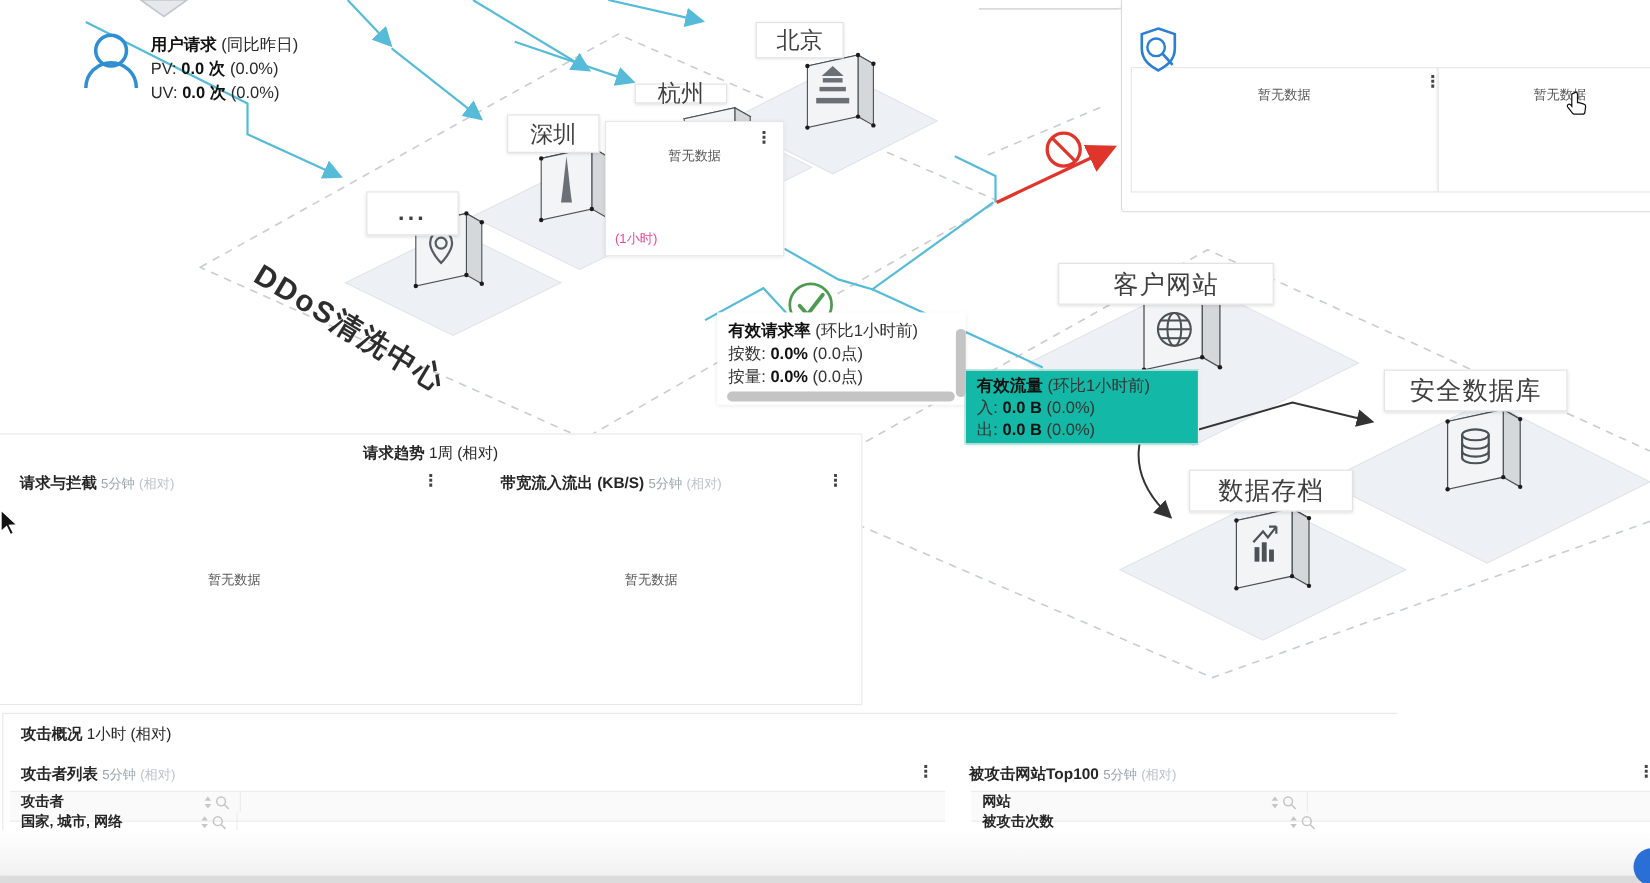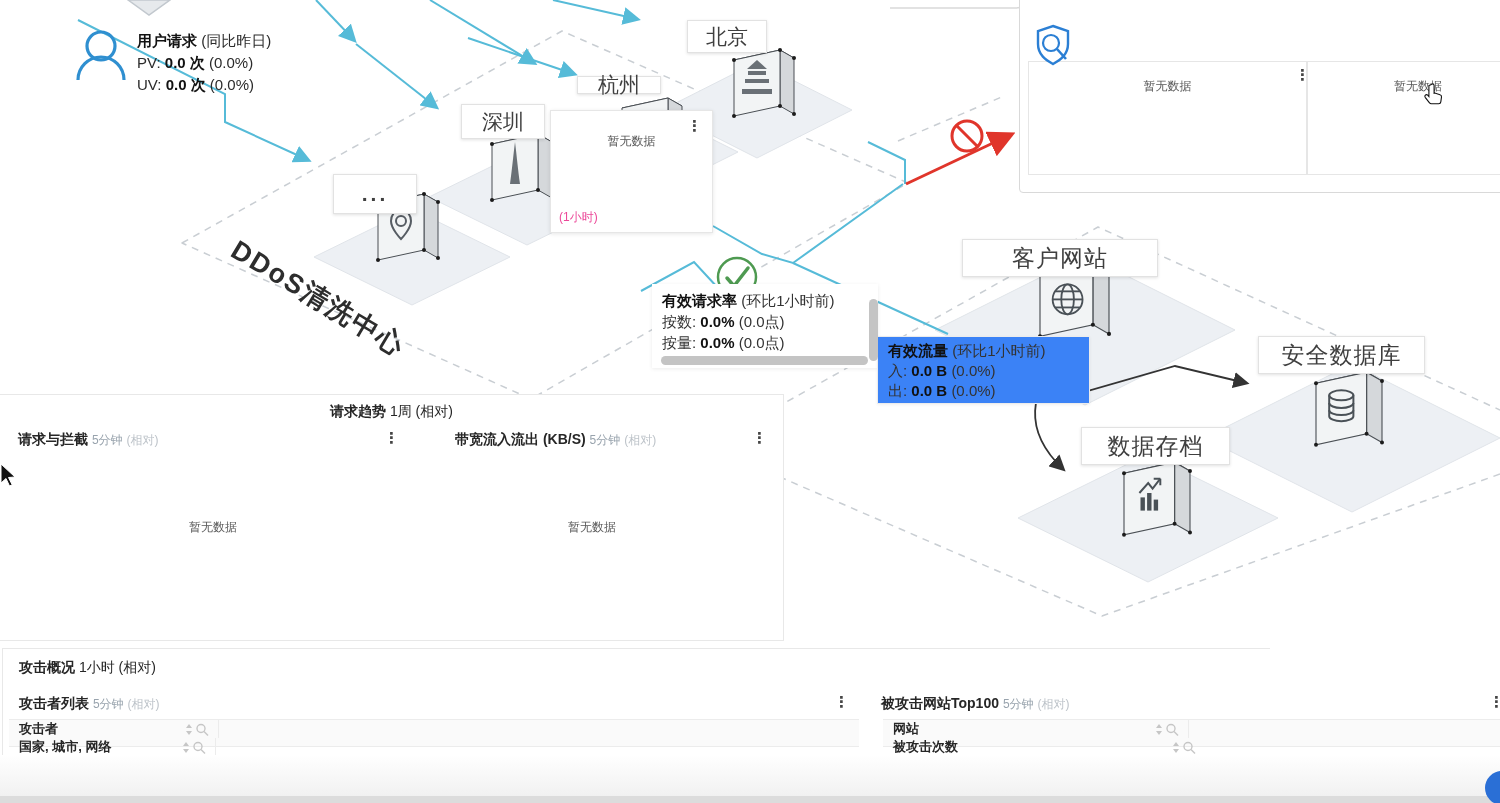--- a/index.html
+++ b/index.html
@@ -23,21 +23,21 @@
     transform:rotate(31deg); transform-origin:left top; letter-spacing:2px; white-space:nowrap; }
 
   
   .hz-tooltip { left:550px; top:110px; width:163px; height:123px; background:#fff;
     border:1px solid #e6e6e6; box-shadow:0 1px 4px rgba(0,0,0,.10); font-size:12px; }
   .empty-txt { color:#595959; font-size:12px; }
   .kebab { color:#444; font-size:15px; font-weight:bold; line-height:14px; cursor:pointer; }
 
   .vrr-box { left:652px; top:284px; width:226px; height:84px; background:#fff;
     box-shadow:0 1px 4px rgba(0,0,0,.08); font-size:15px; line-height:21px; padding:6px 10px; }
-  .vt-box { left:877px; top:336px; width:213px; height:68px; background:#3b82f6;
+  .vt-box { left:877px; top:336px; width:213px; height:68px; background:#14b8a6;
     border:1px solid #ececec; box-shadow:0 1px 3px rgba(0,0,0,.06); font-size:15px; line-height:20px; padding:4px 10px; }
   .vrr-box b, .vt-box b { color:#111; }
 
   .sb { background:#c4c4c4; border-radius:5px; }
 
   
   .attack-card { left:1019px; top:-18px; width:489px; height:211px; background:#fff;
     border:1px solid #d9d9d9; border-radius:4px; }
   .attack-line { position:absolute; left:36px; top:26px; font-size:14px; color:#2b2b2b; }
   .attack-line b { color:#111; }

